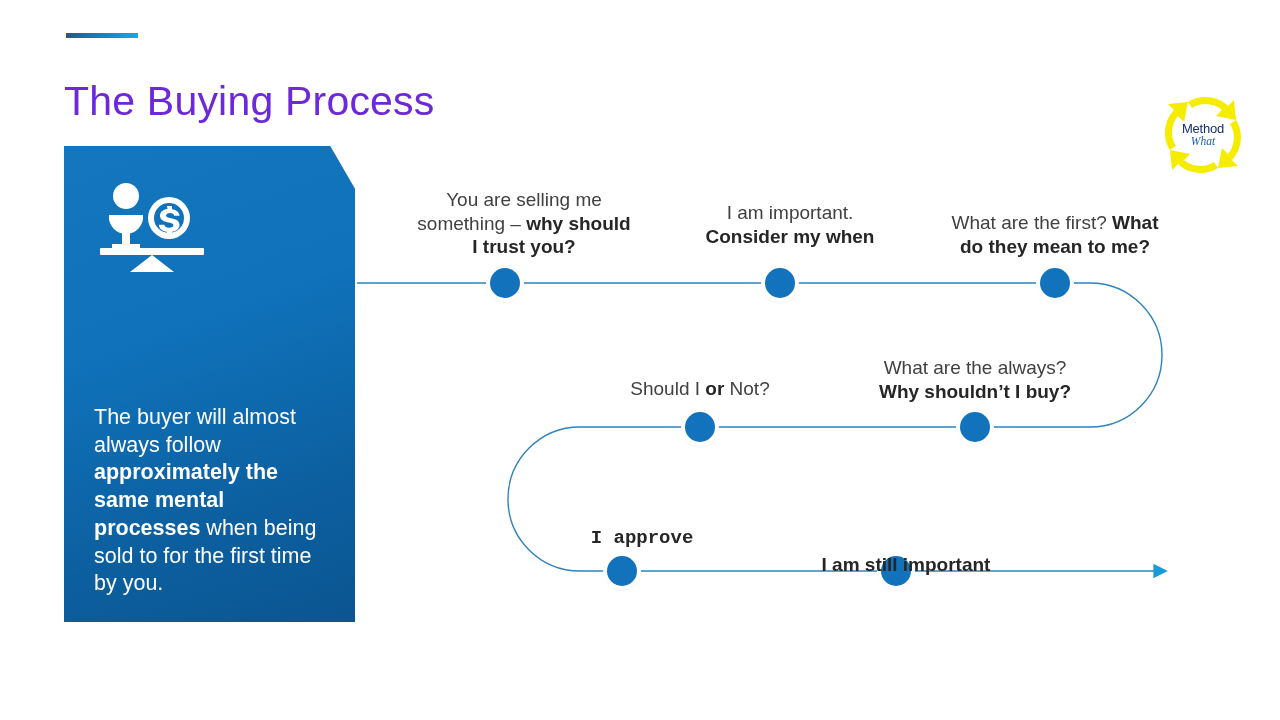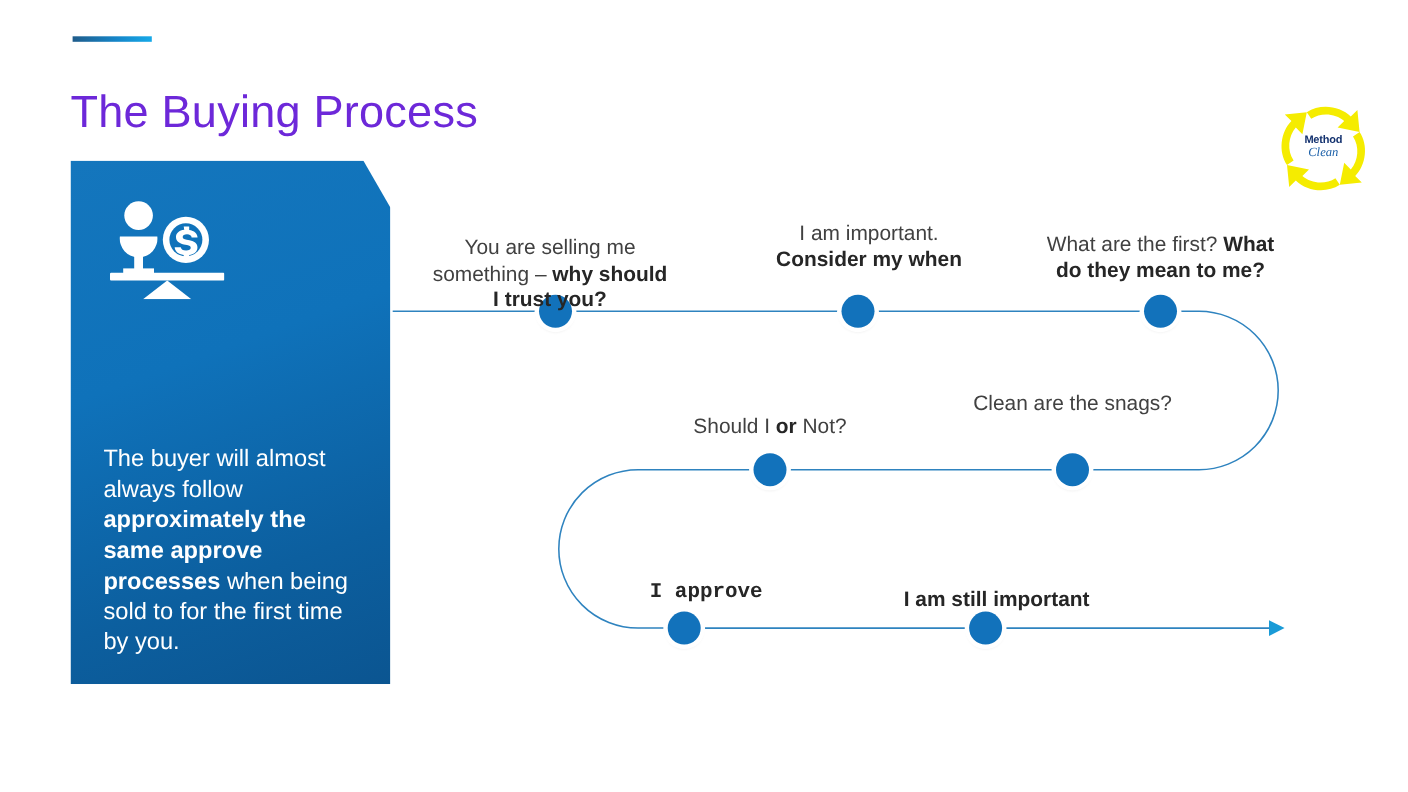--- a/index.html
+++ b/index.html
@@ -52,22 +52,22 @@
     position: absolute;
     left: 0; top: 0;
     width: 94px; height: 94px;
     display: flex;
     flex-direction: column;
     align-items: center;
     justify-content: center;
     pointer-events: none;
   }
   #logo-text .lt-1 {
-    font-size: 10px;
-    font-weight: bold;
+    font-size: 13px;
+    font-weight: normal;
     color: #13316e;
     line-height: 1;
     letter-spacing: -.2px;
   }
   #logo-text .lt-2 {
     font-size: 11.5px;
     font-style: italic;
     color: #1a5fa8;
     line-height: 1.15;
     font-family: "Liberation Serif", serif;
@@ -149,21 +149,21 @@
       <path d="M80 32 C88 44 86 62 76 72 L82 78 L62 80 L66 60 L72 66 C79 58 80 45 74 36 Z"></path>
 
       <path d="M62 80 C50 88 32 86 22 76 L16 82 L14 62 L34 66 L28 72 C36 79 49 80 58 74 Z"></path>
 
       <path d="M14 62 C6 50 8 32 18 22 L12 16 L32 14 L28 34 L22 28 C15 36 14 49 20 58 Z"></path>
     </g>
     <circle cx="47" cy="47" r="21" fill="#ffffff"></circle>
   </svg>
   <div id="logo-text">
     <span class="lt-1">Method</span>
-    <span class="lt-2">Clean</span>
+    <span class="lt-2">What</span>
   </div>
 </div>
 
 <div id="left-panel">
   <div id="panel-icon">
     <svg width="104" height="92" viewBox="0 0 104 92" aria-hidden="true">
       <g fill="#ffffff">
 
         <circle cx="26" cy="16" r="13"></circle>
 
@@ -175,51 +175,51 @@
         <circle cx="69" cy="38" r="15" fill="#0f72ba"></circle>
         <path d="M67 26 h5 v3.2 c4.6 .6 7.4 3.2 7.6 6.6 h-5.4 c-.2-1.6-1.7-2.8-4.2-2.8 -2.4 0-3.9 1-3.9 2.4 0 1.3 1 2 3.6 2.5 l2.6 .5 c4.7 .9 7.2 3 7.2 6.6 0 3.7-2.9 6.2-7.5 6.8 V55 h-5 v-3.2 c-5-.6-8-3.3-8.2-7h5.5 c.3 1.8 2 3 4.9 3 2.6 0 4.2-1 4.2-2.5 0-1.3-1-2-3.4-2.5 l-2.9-.6 c-4.6-.9-7.1-3.2-7.1-6.7 0-3.6 2.8-6 7.5-6.6 z"></path>
 
         <rect x="0" y="68" width="104" height="7" rx="1"></rect>
 
         <path d="M52 75 l22 17 h-44 z"></path>
       </g>
     </svg>
   </div>
   <div id="panel-text">
-    <span>The buyer will almost always follow </span><b>approximately the same approve processes</b><span> when being sold to for the first time by you.</span>
+    <span>The buyer will almost always follow </span><b>approximately the same mental processes</b><span> when being sold to for the first time by you.</span>
   </div>
 </div>
 
 <svg id="flow" viewBox="0 0 1280 720" aria-hidden="true">
   <defs>
     <marker id="arrowhead" markerWidth="9" markerHeight="9" refX="1" refY="4.5" orient="auto" markerUnits="strokeWidth">
       <path d="M0,0 L9,4.5 L0,9 z" fill="#1a9bd7"></path>
     </marker>
   </defs>
 
   <path d="M357 283 H1090 A72 72 0 0 1 1090 427 H975" fill="none" stroke="#2e83bf" stroke-width="1.4"></path>
 
   <path d="M975 427 H580 A72 72 0 0 0 580 571 H622" fill="none" stroke="#2e83bf" stroke-width="1.4"></path>
 
   <path d="M622 571 H1155" fill="none" stroke="#2e83bf" stroke-width="1.6" marker-end="url(#arrowhead)"></path>
 </svg>
 
 <div id="flow-nodes">
     <div class="node" style="left: 505px; top: 283px; background: rgb(18, 114, 187);"></div>
-    <div class="flow-label" style="left: 500px; top: 188px; margin-top: 26px;"><span>You are selling me
+    <div class="flow-label" style="left: 524px; top: 188px;"><span>You are selling me
 something – </span><b>why should
 I trust you?</b><span></span></div>
     <div class="node" style="left: 780px; top: 283px; background: rgb(18, 114, 187);"></div>
     <div class="flow-label" style="left: 790px; top: 201px;"><span>I am important.
 </span><b>Consider my when</b><span></span></div>
     <div class="node" style="left: 1055px; top: 283px; background: rgb(18, 114, 187);"></div>
     <div class="flow-label" style="left: 1055px; top: 211px;"><span>What are the first? </span><b>What
 do they mean to me?</b><span></span></div>
     <div class="node" style="left: 700px; top: 427px; background: rgb(18, 114, 187);"></div>
     <div class="flow-label" style="left: 700px; top: 377px;"><span>Should I </span><b>or</b><span> Not?</span></div>
     <div class="node" style="left: 975px; top: 427px; background: rgb(18, 114, 187);"></div>
-    <div class="flow-label" style="left: 975px; top: 356px;"><span>Clean are the snags?
-</span><span></span></div>
+    <div class="flow-label" style="left: 975px; top: 356px;"><span>What are the always?
+</span><b>Why shouldn’t I buy?</b><span></span></div>
     <div class="node" style="left: 622px; top: 571px; background: rgb(18, 114, 187);"></div>
     <div class="flow-label" style="left: 642px; top: 527px; font-family: Liberation Mono, monospace;"><span></span><b>I approve</b><span></span></div>
     <div class="node" style="left: 896px; top: 571px; background: rgb(18, 114, 187);"></div>
-    <div class="flow-label" style="left: 906px; top: 534px;"><span></span><b>I am still important</b><span></span></div>
+    <div class="flow-label" style="left: 906px; top: 553px;"><span></span><b>I am still important</b><span></span></div>
   </div>
 
 </body></html>

